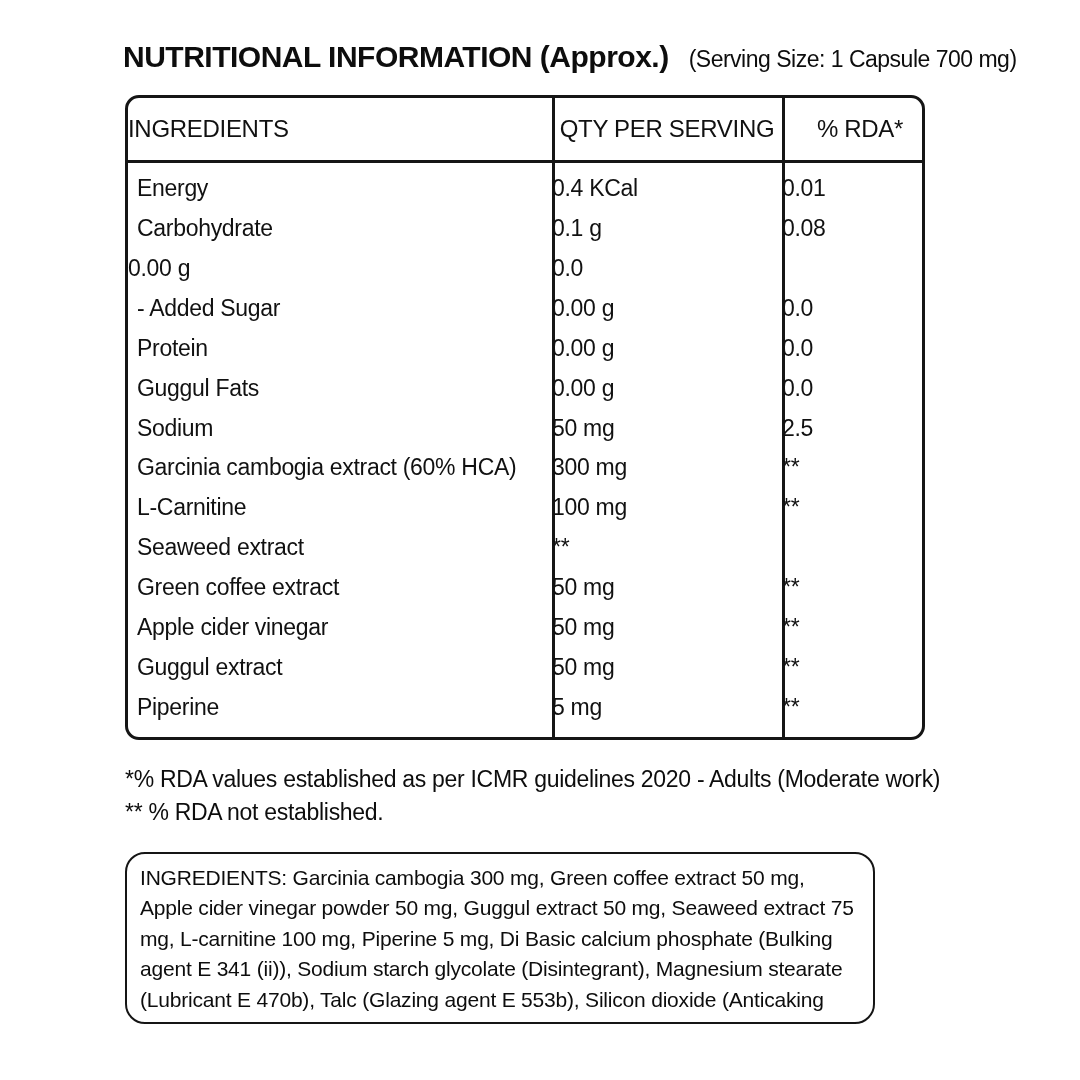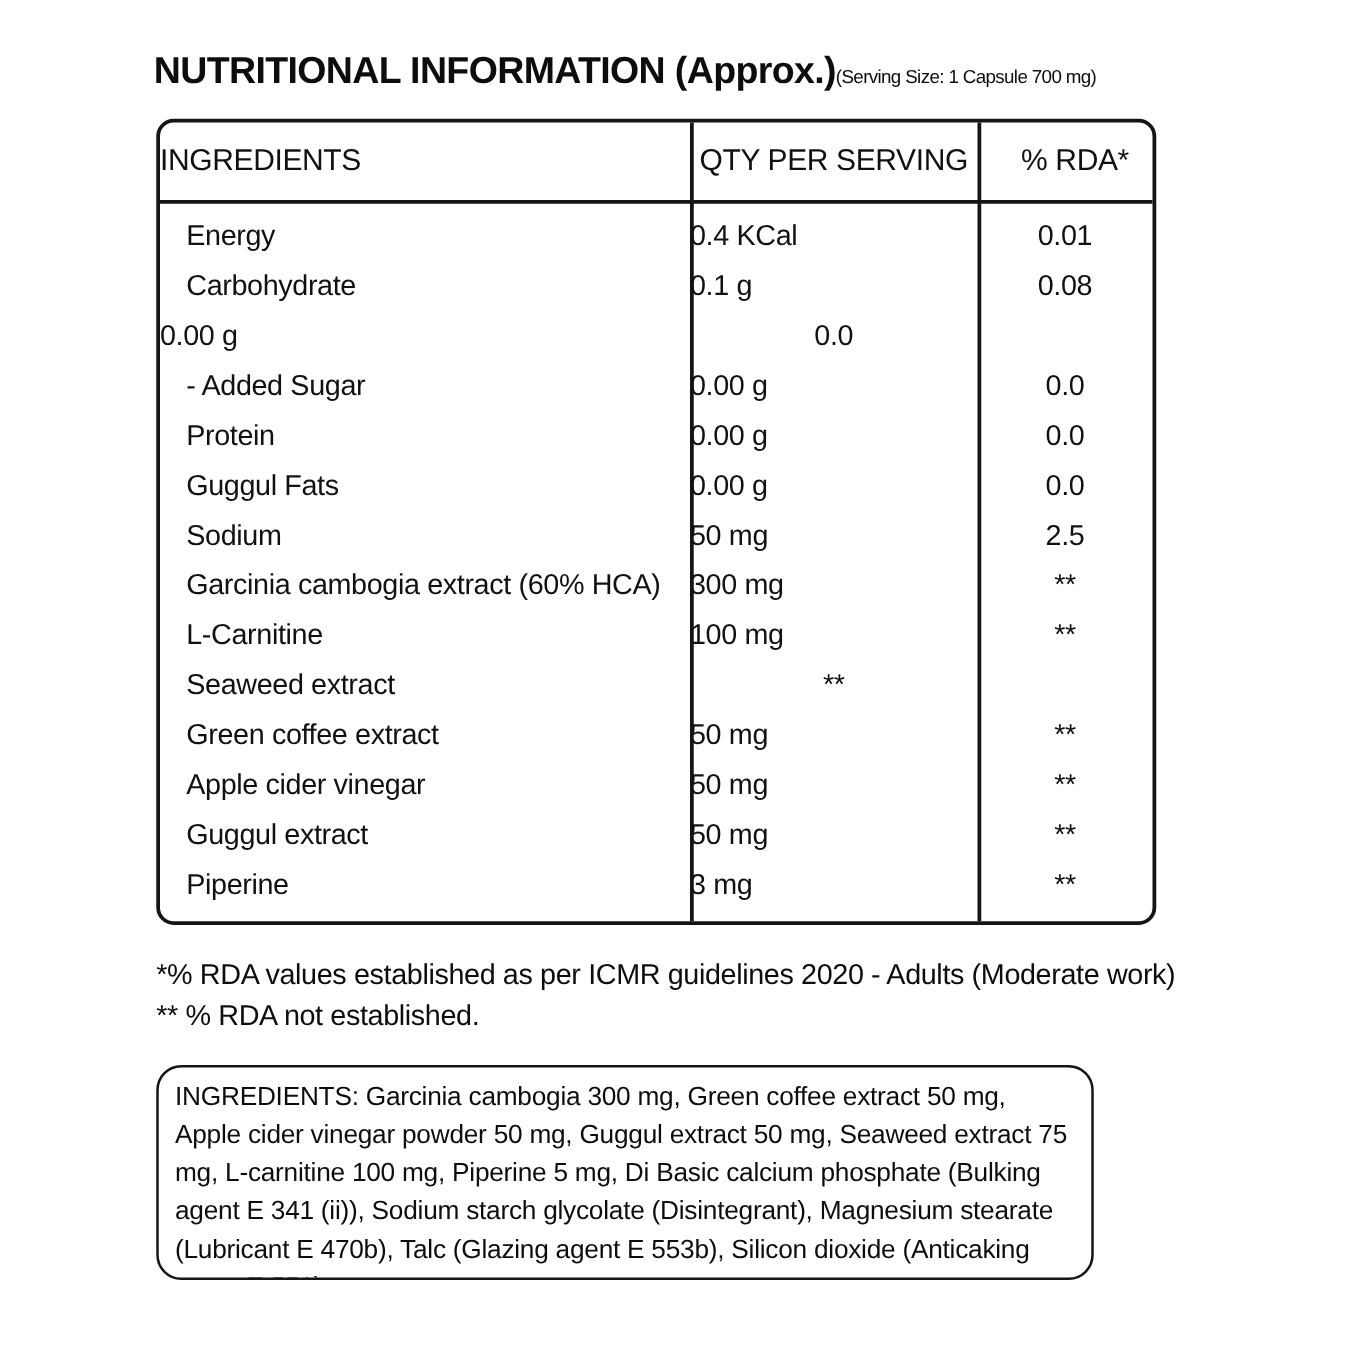--- a/index.html
+++ b/index.html
@@ -12,21 +12,21 @@
   }
   .page { position: relative; width: 1080px; height: 1080px; background:#fff; }
 
   
   .title-block {
     position: absolute; left: 123px; top: 40px;
     white-space: nowrap;
     letter-spacing: -0.5px;
   }
   .title-main { font-size: 30px; font-weight: 700; color:#0d0d0d; }
-  .title-serving { font-size: 15px; font-weight: 500; color:#0d0d0d; margin-left: 0; }
+  .title-serving { font-size: 23px; font-weight: 500; color:#0d0d0d; margin-left: 20px; }
 
   
   .nutrition-table {
     position: absolute; left: 125px; top: 95px;
     width: 800px; height: 645px;
     border: 3px solid #151515;
     border-radius: 14px;
     background: #fff;
   }
   .vline { position: absolute; top: 0; bottom: 0; width: 2.5px; background: #151515; }
@@ -47,23 +47,23 @@
   .h-qty { text-align: center; }
   .h-rda { text-align: center; margin-left: 16px; }
 
   .table-body {
     position: absolute; top: 65px; bottom: 0; left: 0; right: 0;
     display: flex; flex-direction: column;
     justify-content: space-evenly;
     padding: 6px 0 10px 0;
   }
   .data-row { height: 40px; font-size: 23px; letter-spacing: -0.3px; }
-  .cell-name { padding-left: 21px; white-space: nowrap; }
+  .cell-name { padding-left: 9px; white-space: nowrap; }
   .cell-qty { padding-right: 28px; white-space: nowrap; }
-  .cell-rda { text-align: center; white-space: nowrap; }
+  .cell-rda { text-align: left; white-space: nowrap; }
 
   
   .footnotes {
     position: absolute; left: 125px; top: 763px;
     font-size: 23px; line-height: 33px; letter-spacing: -0.3px;
     color: #0d0d0d;
   }
 
   
   .ingredients-box {
@@ -156,21 +156,21 @@
           <div class="cell-qty">50 mg</div>
           <div class="cell-rda">**</div>
         </div>
         <div class="grid-row data-row">
           <div class="cell-name">Guggul extract</div>
           <div class="cell-qty">50 mg</div>
           <div class="cell-rda">**</div>
         </div>
         <div class="grid-row data-row">
           <div class="cell-name">Piperine</div>
-          <div class="cell-qty">3 mg</div>
+          <div class="cell-qty">5 mg</div>
           <div class="cell-rda">**</div>
         </div>
       </div>
   </div>
 
   <div class="footnotes">
     <div>*% RDA values established as per ICMR guidelines 2020 - Adults (Moderate work)</div>
     <div>** % RDA not established.</div>
   </div>
 

